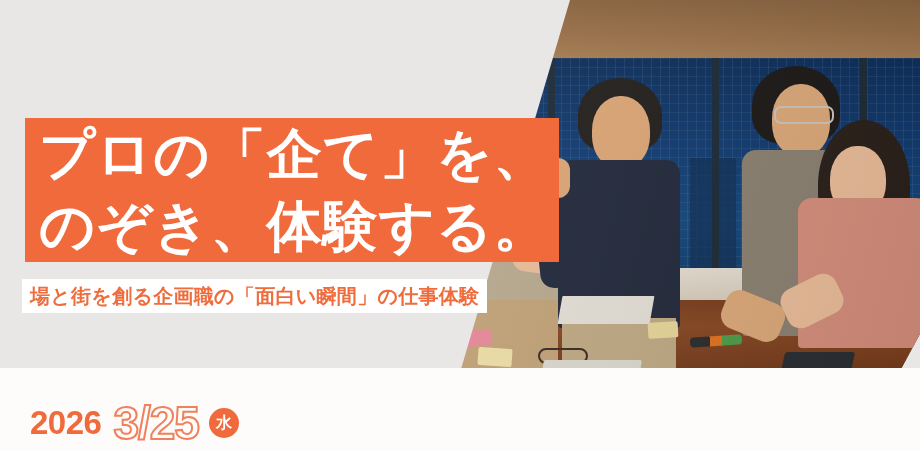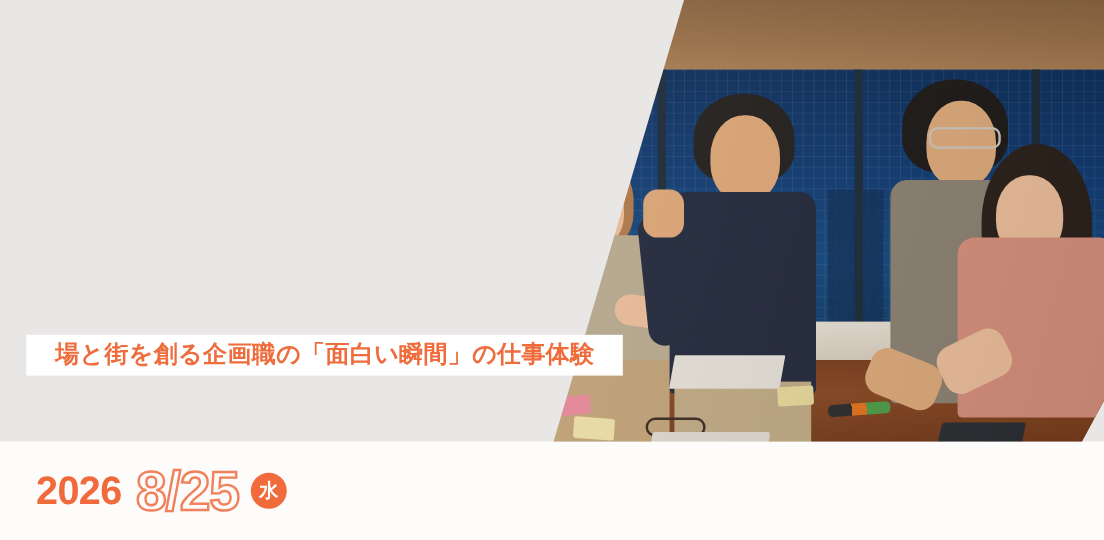--- a/index.html
+++ b/index.html
@@ -162,27 +162,27 @@
     font-size:55px; font-weight:700; line-height:72px;
     padding:0 10px 0 14px; display:inline-block; white-space:nowrap;
     letter-spacing:1px;
   }
 
   
   .subtitle {
     position:absolute; left:22px; top:279px;
     background:#ffffff; color:#ef6c3d;
     font-size:20px; font-weight:700; line-height:30px;
-    padding:2px 24px; white-space:nowrap; letter-spacing:.3px;
+    padding:2px 8px; white-space:nowrap; letter-spacing:.3px;
   }
 
   
   .bottom-bar {
     position:absolute; left:0; bottom:0; width:920px; height:82px;
-    background:#fdfcfb; display:flex; align-items:center;
+    background:#fdfcfb; display:flex; align-items:flex-end;
   }
   .dateline {
     display:flex; align-items:center; margin-left:30px; white-space:nowrap;
   }
   .year {
     font-size:33px; font-weight:700; color:#f06a3c; letter-spacing:-.5px;
   }
   .mday {
     font-size:46px; font-weight:700; margin-left:12px; letter-spacing:-1px;
     color:transparent;
@@ -273,24 +273,29 @@
       <div class="tabledot markers"></div>
       <div class="tabledot tablet"></div>
 
       <div class="photo-shade"></div>
     </div>
   </div>
 
   <div class="wedge"></div>
 
 
+  <div class="headline">
+    <div class="hl-bar">プロの「企て」を、</div>
+    <br>
+    <div class="hl-bar">のぞき、体験する。</div>
+  </div>
 
   <div class="subtitle">場と街を創る企画職の「面白い瞬間」の仕事体験</div>
 
   <div class="bottom-bar">
     <div class="dateline">
       <span class="year">2026</span>
-      <span class="mday">8/25</span>
+      <span class="mday">3/25</span>
       <span class="dow-badge">水</span>
     </div>
   </div>
 
 </div>
 
 </body></html>

